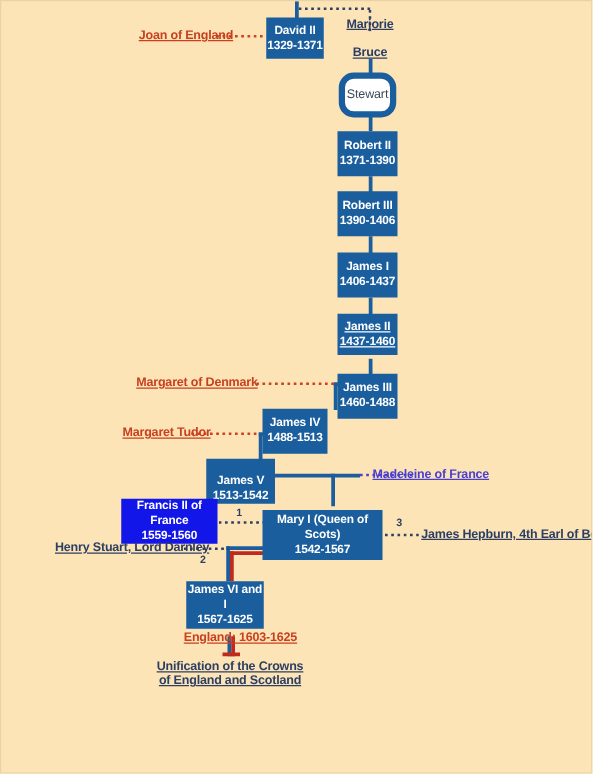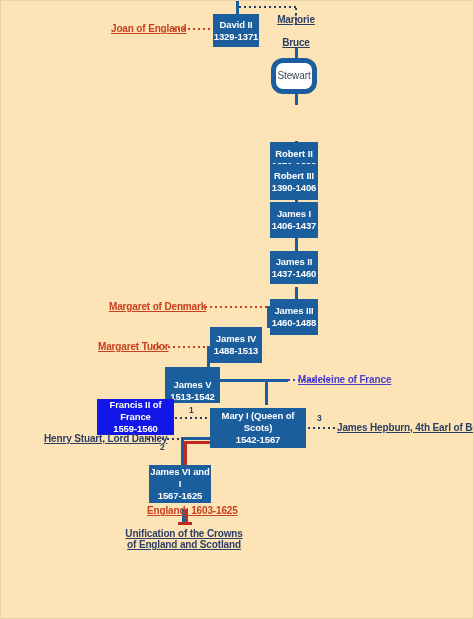--- a/index.html
+++ b/index.html
@@ -149,36 +149,36 @@
 
   <div class="node" style="left:212px; top:13px; width:46px; height:33px;">
     <span class="nm">David II</span>
     <span class="yr">1329-1371</span>
   </div>
 
   <div class="node hollow" style="left:270px; top:57px; width:46px; height:36px;border-radius:12px;">
     <span class="nm">Stewart</span>
   </div>
 
-  <div class="node" style="left:269px; top:104px; width:48px; height:36px;margin-top:37px;">
+  <div class="node" style="left:269px; top:104px; width:48px; height:36px;">
     <span class="nm">Robert II</span>
     <span class="yr">1371-1390</span>
   </div>
 
-  <div class="node" style="left:269px; top:152px; width:48px; height:36px;margin-top:11px;">
+  <div class="node" style="left:269px; top:152px; width:48px; height:36px;">
     <span class="nm">Robert III</span>
     <span class="yr">1390-1406</span>
   </div>
 
   <div class="node" style="left:269px; top:201px; width:48px; height:36px;">
     <span class="nm">James I</span>
     <span class="yr">1406-1437</span>
   </div>
 
-  <div class="node" style="left:269px; top:250px; width:48px; height:33px;">
+  <div class="node" style="left:269px; top:250px; width:48px; height:33px;text-decoration:underline;">
     <span class="nm">James II</span>
     <span class="yr">1437-1460</span>
   </div>
 
   <div class="node" style="left:269px; top:298px; width:48px; height:36px;">
     <span class="nm">James III</span>
     <span class="yr">1460-1488</span>
   </div>
 
   <div class="node" style="left:209px; top:326px; width:52px; height:36px;">

